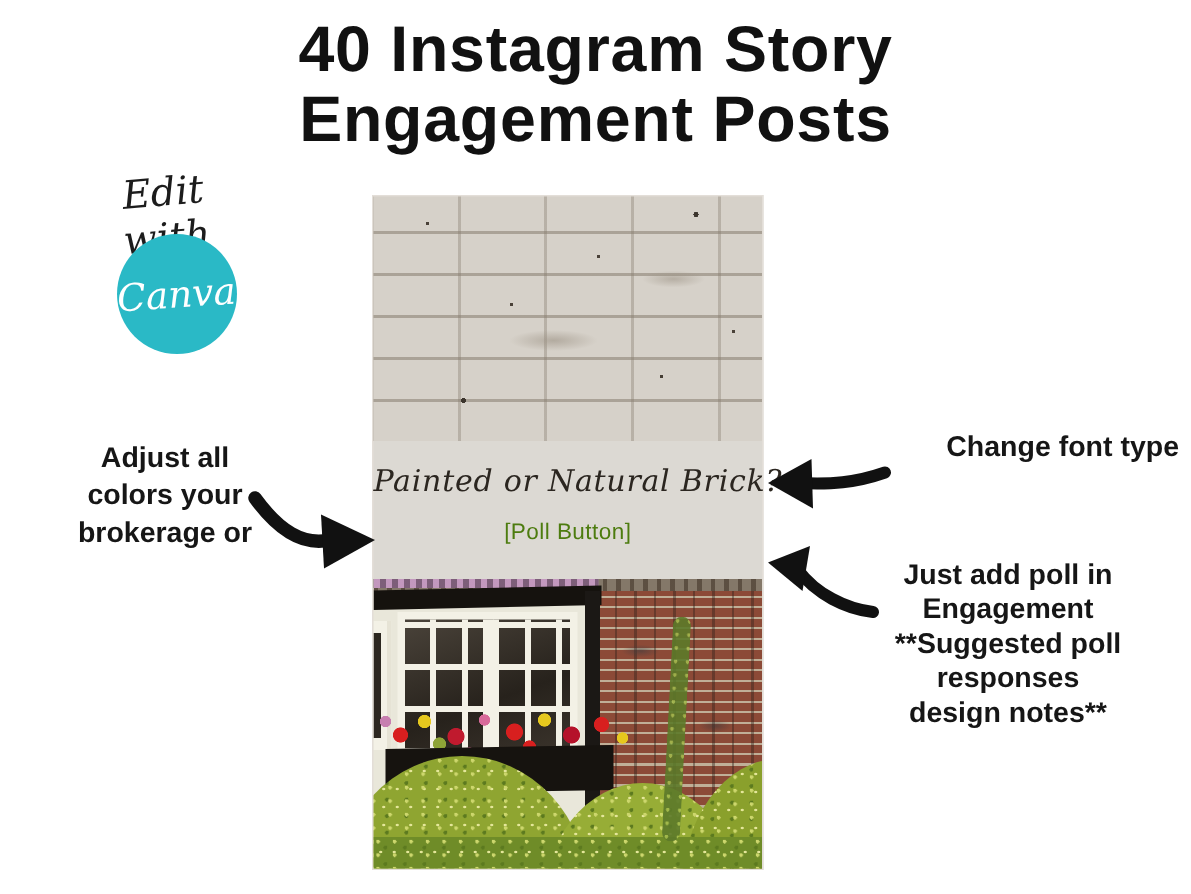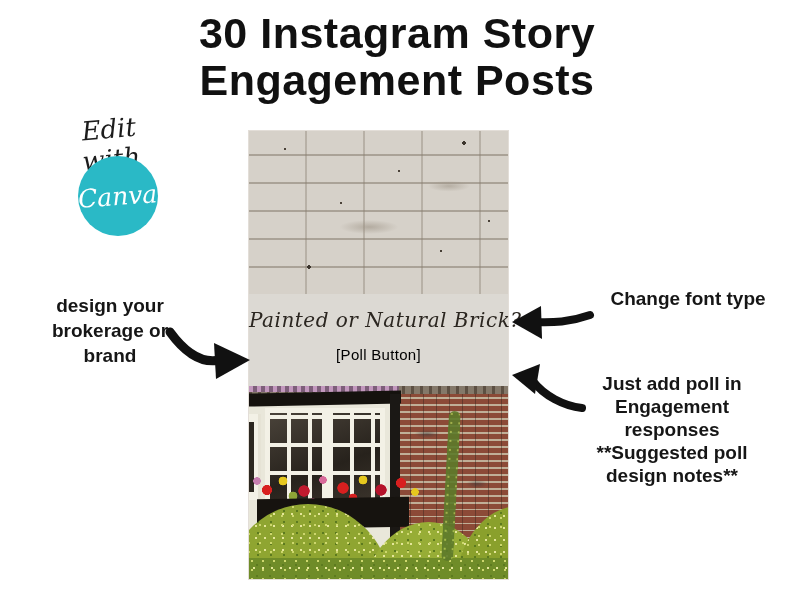--- a/index.html
+++ b/index.html
@@ -51,21 +51,21 @@
   }
   .band{
     position:absolute;top:163px;left:0;width:259px;height:92px;
     text-align:center;box-sizing:border-box;padding-top:14px;
   }
   .band-headline{
     font-family:"DejaVu Serif",serif;font-style:italic;
     font-size:20px;color:#2b2620;letter-spacing:.5px;white-space:nowrap;
   }
   .band-poll{
-    margin-top:14px;font-size:15px;color:#000000;letter-spacing:.3px;
+    margin-top:14px;font-size:15px;color:#4d7c0f;letter-spacing:.3px;
   }
   .scene{
     position:absolute;top:255px;left:0;width:259px;height:193px;overflow:hidden;
     background:#e9e7da;
   }
   .roof-strip{
     position:absolute;top:0;left:0;width:259px;height:8px;background:#847869;
     background-image:repeating-linear-gradient(90deg,rgba(60,46,34,.55) 0 3px,transparent 3px 9px);
   }
   .bloom-strip{
@@ -152,30 +152,30 @@
     position:absolute;left:196px;top:25px;width:12px;height:150px;border-radius:6px;
     background-color:#5d7a2a;
     background-image:radial-gradient(circle 2px at 3px 3px,#a4bb4e 60%,transparent 70%);
     background-size:8px 9px;transform:rotate(3deg);opacity:.9;
   }
   
   .note{
     position:absolute;color:#161616;font-weight:bold;text-align:center;
   }
   .note-left{left:25px;top:293px;width:170px;font-size:19px;line-height:25px;}
-  .note-right-top{left:590px;top:286px;width:196px;font-size:19px;line-height:25px;}
+  .note-right-top{left:590px;top:286px;width:196px;font-size:19px;line-height:25px;text-align:right;}
   .note-right-bottom{left:576px;top:372px;width:192px;font-size:19px;line-height:23px;}
   .arrow{position:absolute;}
   .arrow svg{display:block;}
 </style>
 </head>
 <body>
 
 <div class="title">
-  <div>30 Instagram Story</div>
+  <div>40 Instagram Story</div>
   <div>Engagement Posts</div>
 </div>
 
 <div class="edit-with">Edit with</div>
 <div class="canva-circle">
   <span>Canva</span>
 </div>
 
 <div class="mockup">
   <div class="brick-top"></div>
@@ -202,23 +202,23 @@
     <div class="window-box"></div>
     <div class="bush bush-left"></div>
     <div class="bush bush-mid"></div>
     <div class="bush bush-right"></div>
     <div class="bush hedge-fill"></div>
     <div class="vine"></div>
   </div>
 </div>
 
 <div class="note note-left">
-  <div>design your</div>
+  <div>Adjust all</div>
+  <div>colors your</div>
   <div>brokerage or</div>
-  <div>brand</div>
 </div>
 
 <div class="arrow" style="left:162px;top:324px;">
   <svg width="90" height="60" viewBox="0 0 90 60">
     <path d="M8,8 C 24,30 40,40 58,36" fill="none" stroke="#111111" stroke-width="9" stroke-linecap="round"></path>
     <polygon points="52,19 88,36 54,55" fill="#111111"></polygon>
   </svg>
 </div>
 
 <div class="note note-right-top">
@@ -228,22 +228,22 @@
 <div class="arrow" style="left:510px;top:298px;">
   <svg width="85" height="50" viewBox="0 0 85 50">
     <path d="M80,17 C 60,24 44,25 22,24" fill="none" stroke="#111111" stroke-width="8" stroke-linecap="round"></path>
     <polygon points="31,8 2,24 32,41" fill="#111111"></polygon>
   </svg>
 </div>
 
 <div class="note note-right-bottom">
   <div>Just add poll in</div>
   <div>Engagement</div>
+  <div>**Suggested poll</div>
   <div>responses</div>
-  <div>**Suggested poll</div>
   <div>design notes**</div>
 </div>
 
 <div class="arrow" style="left:508px;top:360px;">
   <svg width="80" height="52" viewBox="0 0 80 52">
     <path d="M74,48 C 56,46 36,36 24,20" fill="none" stroke="#111111" stroke-width="8" stroke-linecap="round"></path>
     <polygon points="32,4 4,15 27,34" fill="#111111"></polygon>
   </svg>
 </div>
 

